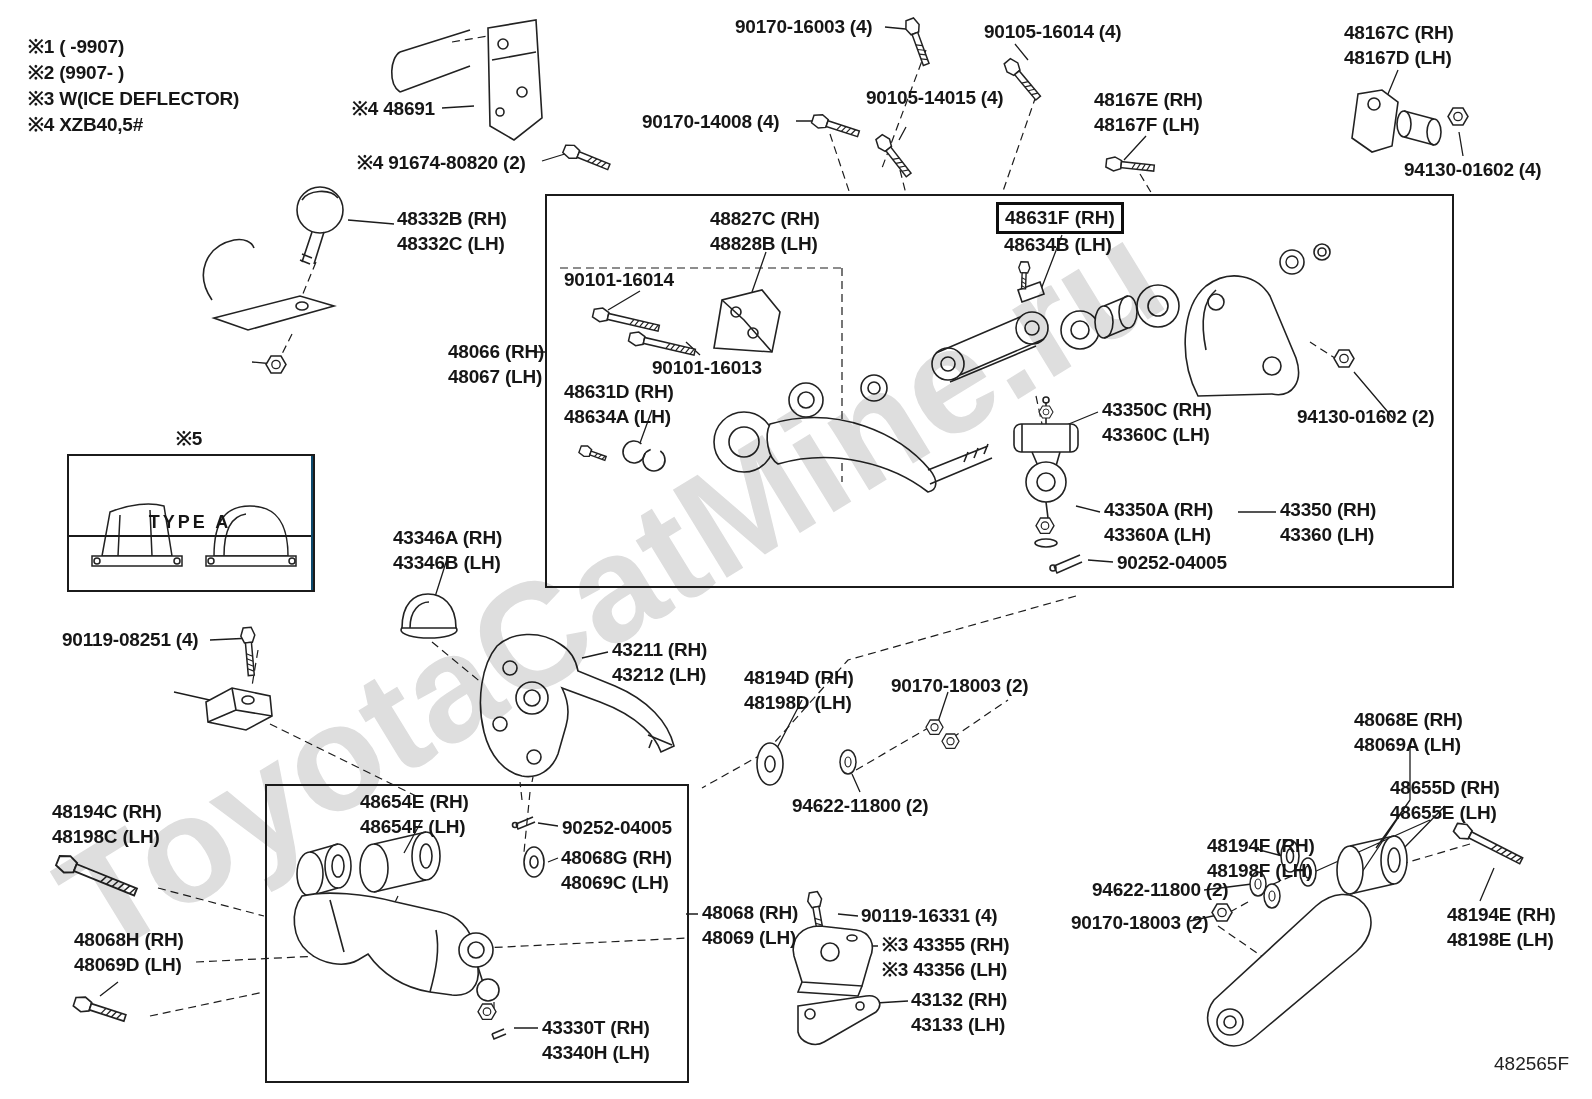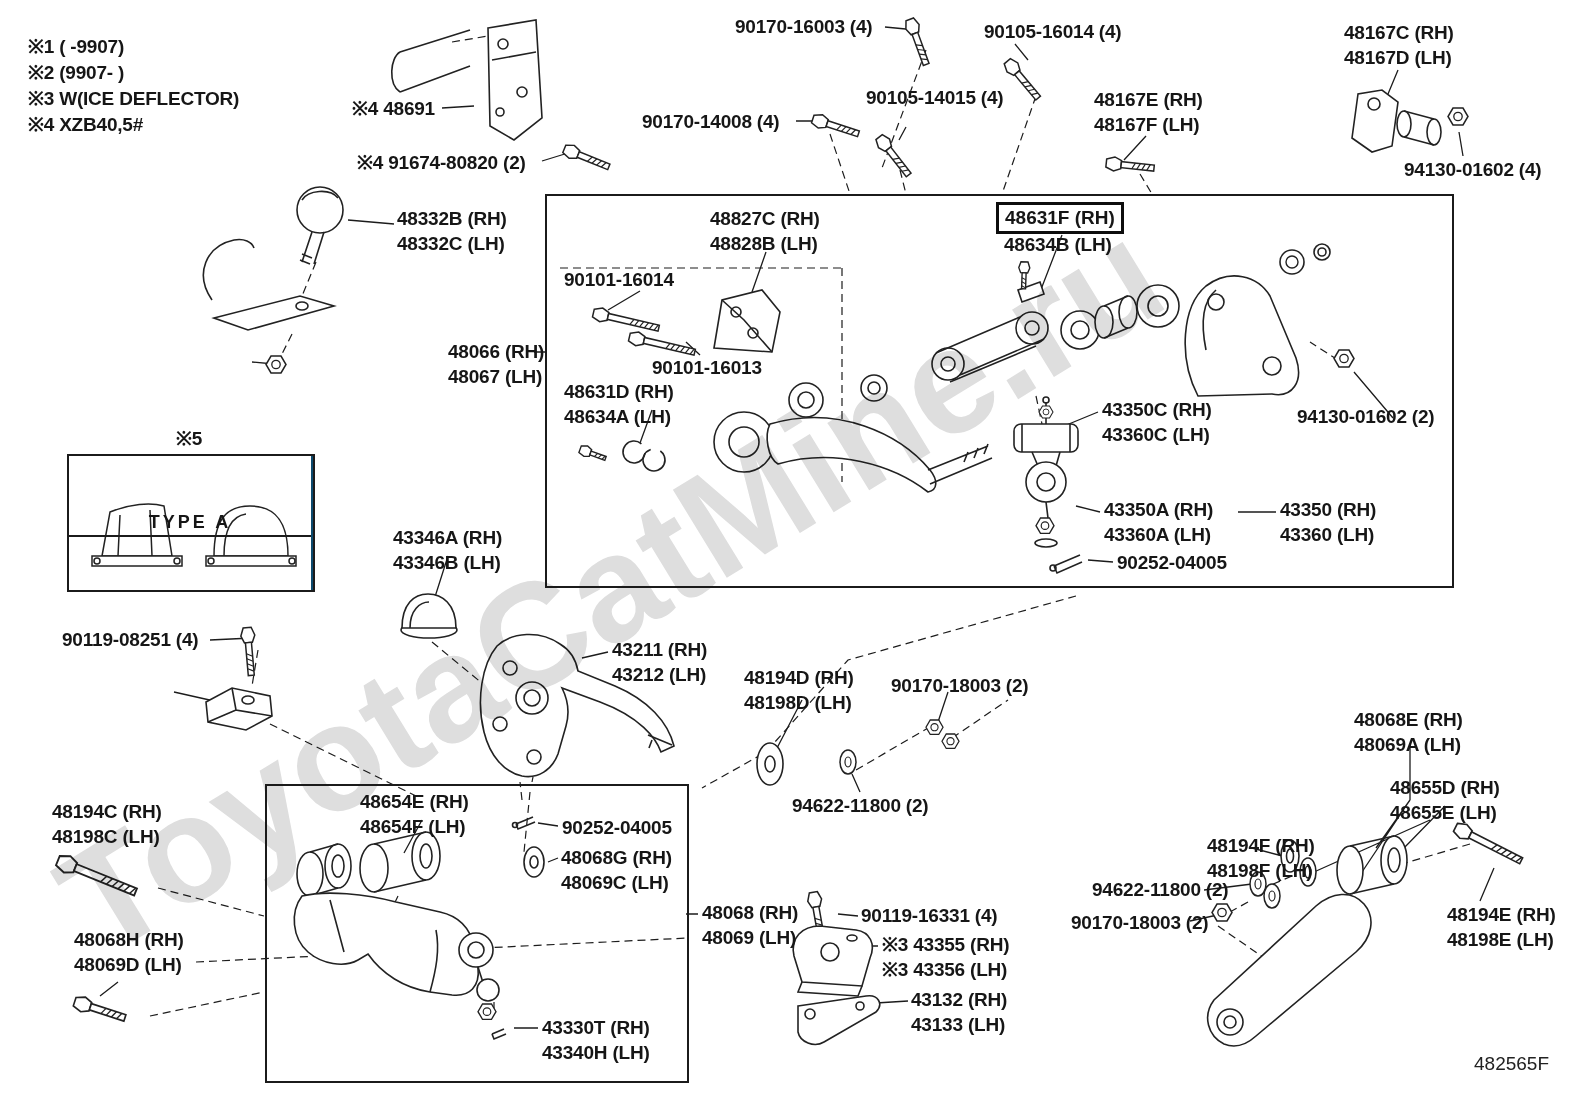--- a/index.html
+++ b/index.html
@@ -12,21 +12,21 @@
   .lbl{position:absolute;z-index:10;font-weight:700;font-size:19px;line-height:25px;
        color:#161616;white-space:nowrap;letter-spacing:-0.2px;}
   .boxline{position:absolute;z-index:6;border:2px solid #1b1b1b;background:transparent;}
   .hlbox{position:absolute;z-index:11;border:3px solid #0d0d0d;padding:1px 6px;font-weight:700;
          font-size:19px;line-height:24px;color:#161616;white-space:nowrap;background:transparent;}
   .typebox{position:absolute;z-index:6;border:2px solid #1b1b1b;display:flex;}
   .typecol{flex:1;display:flex;flex-direction:column;}
   .typecol.first{border-right:2px solid #0c4a6e;justify-content:center;}
   .typehead{height:26px;border-bottom:2px solid #1b1b1b;text-align:center;
             font:700 18px/26px "Liberation Sans",sans-serif;letter-spacing:3px;color:#161616;}
-  .code{position:absolute;z-index:10;font:400 19px "Liberation Sans",sans-serif;color:#222;}
+  .code{position:absolute;z-index:10;font:400 19px "Liberation Sans",sans-serif;color:#222;margin-left:20px;}
 </style>
 </head>
 <body>
 
 <div id="canvas">
 
   <svg class="art" width="1592" height="1099" viewBox="0 0 1592 1099">
     <defs>
       <g id="boltL">
         <path d="M1,3 L9,0 L16,3 L16,11 L9,14 L1,11 Z" fill="#fff" stroke="#222" stroke-width="1.5"></path>

